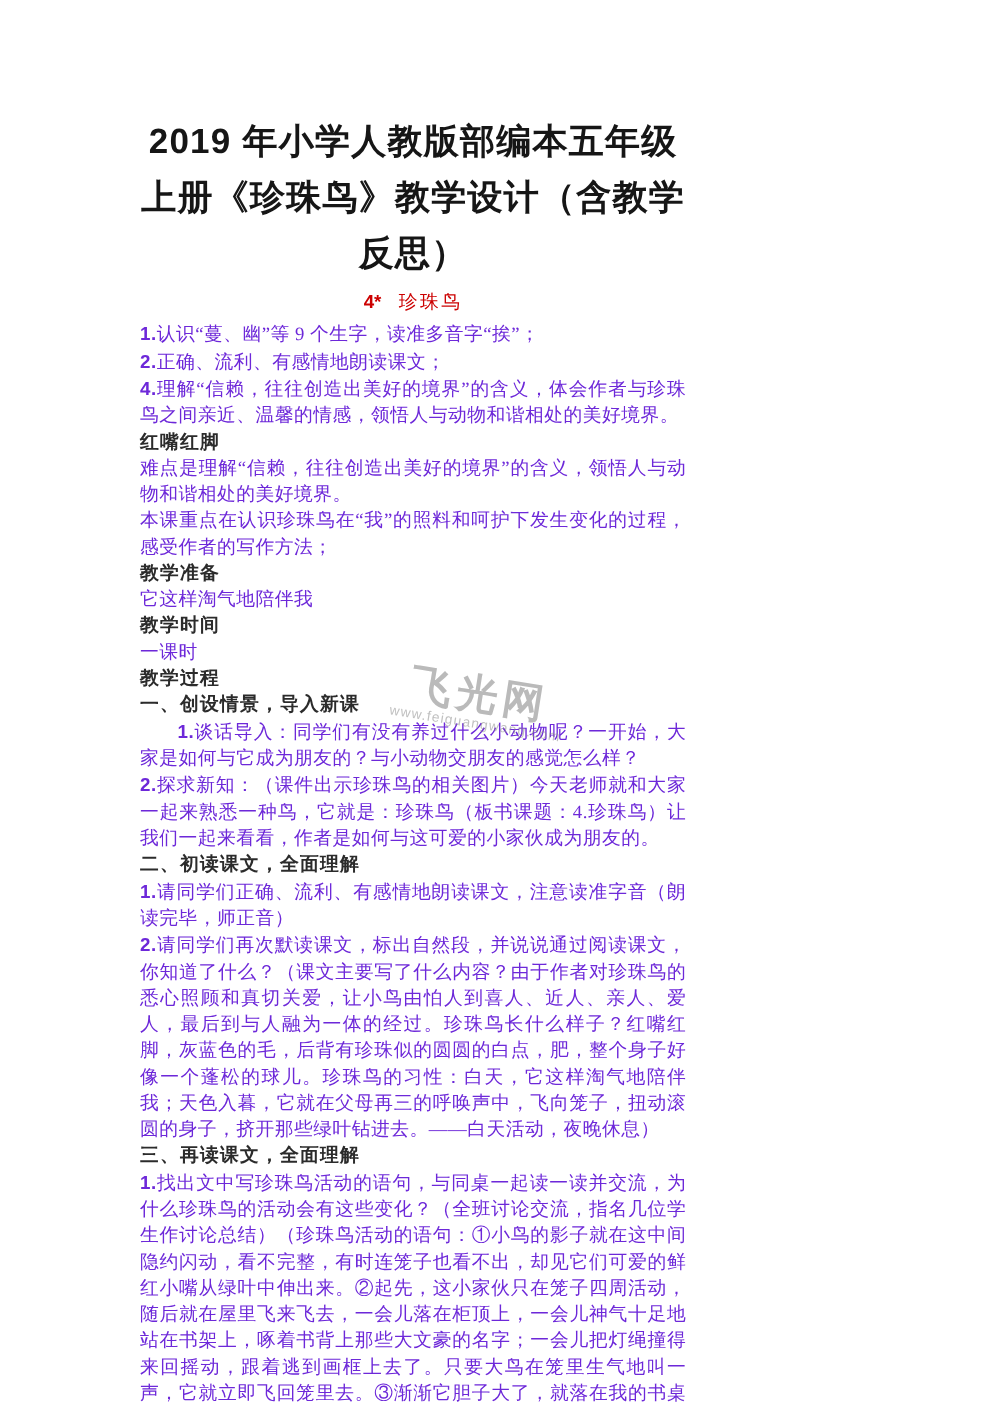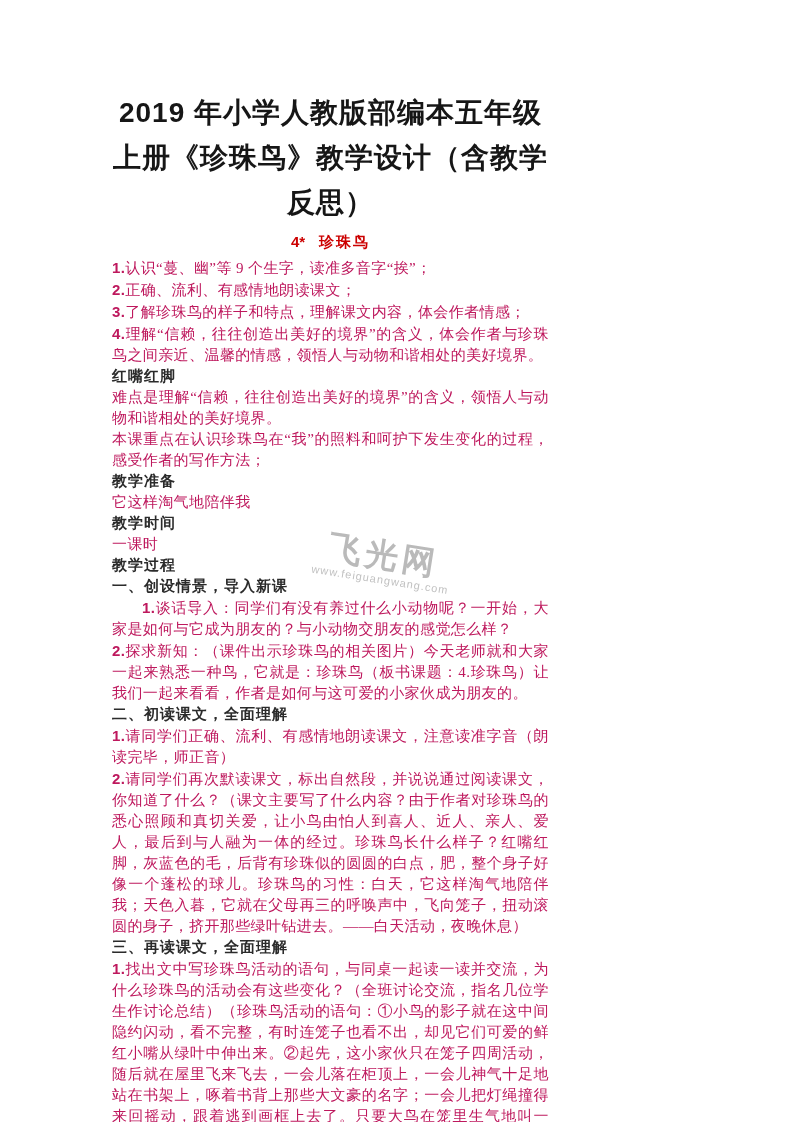--- a/index.html
+++ b/index.html
@@ -31,29 +31,29 @@
     font-size: 15px;
     line-height: 20px;
     color: #cc0000;
   }
   .lesson-line .lnum {
     font-family: "Liberation Sans", "DejaVu Sans", sans-serif;
     font-weight: bold;
     margin-right: 14px;
   }
   .lesson-line .lname {
-    font-weight: bold;
+    font-weight: normal;
     letter-spacing: 2px;
   }
   .doc-body { margin-top: 4px; }
   .doc-body p {
     margin: 0;
     font-size: 15px;
     line-height: 21px;
-    color: #be185d;
+    color: #6d28d9;
     text-align: justify;
     letter-spacing: 0.4px;
   }
   .doc-body p.heading,
   .doc-body p.section {
     font-weight: bold;
     color: #2b2b2b;
     letter-spacing: 1px;
   }
   .doc-body p.indent { text-indent: 2em; }
@@ -93,21 +93,20 @@
 
 <div class="page">
   <div class="inner">
     <h1 class="doc-title">2019 年小学人教版部编本五年级上册《珍珠鸟》教学设计（含教学反思）</h1>
     <div class="lesson-line">
       <span class="lnum">4*</span><span class="lname">珍珠鸟</span>
     </div>
     <div class="doc-body">
         <p class="body"><span class="pnum">1.</span>认识“蔓、幽”等 9 个生字，读准多音字“挨”；</p>
         <p class="body"><span class="pnum">2.</span>正确、流利、有感情地朗读课文；</p>
-        <p class="body"><span class="pnum">3.</span>了解珍珠鸟的样子和特点，理解课文内容，体会作者情感；</p>
         <p class="body"><span class="pnum">4.</span>理解“信赖，往往创造出美好的境界”的含义，体会作者与珍珠鸟之间亲近、温馨的情感，领悟人与动物和谐相处的美好境界。</p>
         <p class="heading">红嘴红脚</p>
         <p class="body">难点是理解“信赖，往往创造出美好的境界”的含义，领悟人与动物和谐相处的美好境界。</p>
         <p class="body">本课重点在认识珍珠鸟在“我”的照料和呵护下发生变化的过程，感受作者的写作方法；</p>
         <p class="heading">教学准备</p>
         <p class="body">它这样淘气地陪伴我</p>
         <p class="heading">教学时间</p>
         <p class="body">一课时</p>
         <p class="heading">教学过程</p>
         <p class="section">一、创设情景，导入新课</p>

